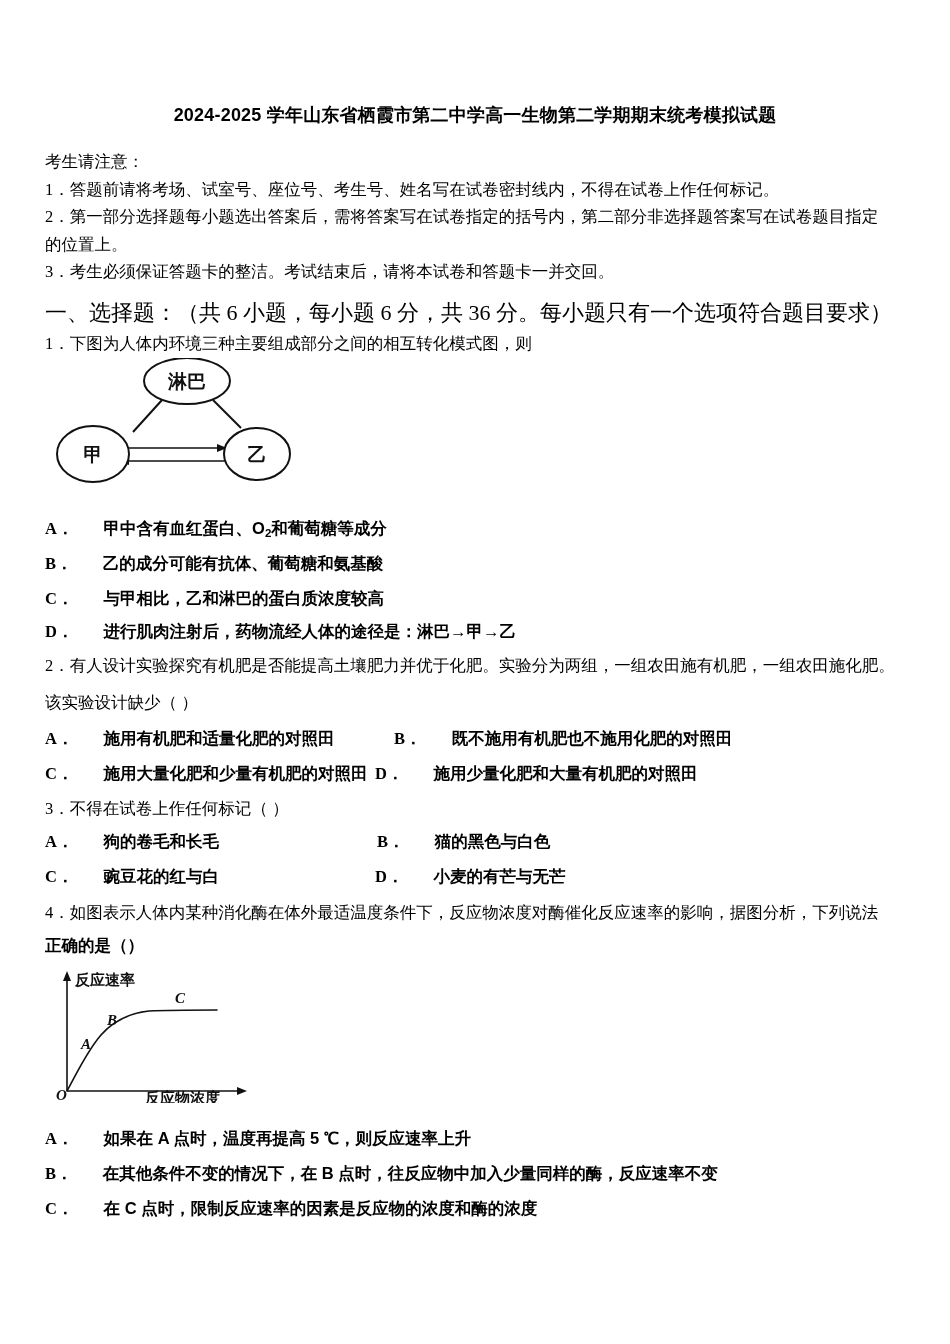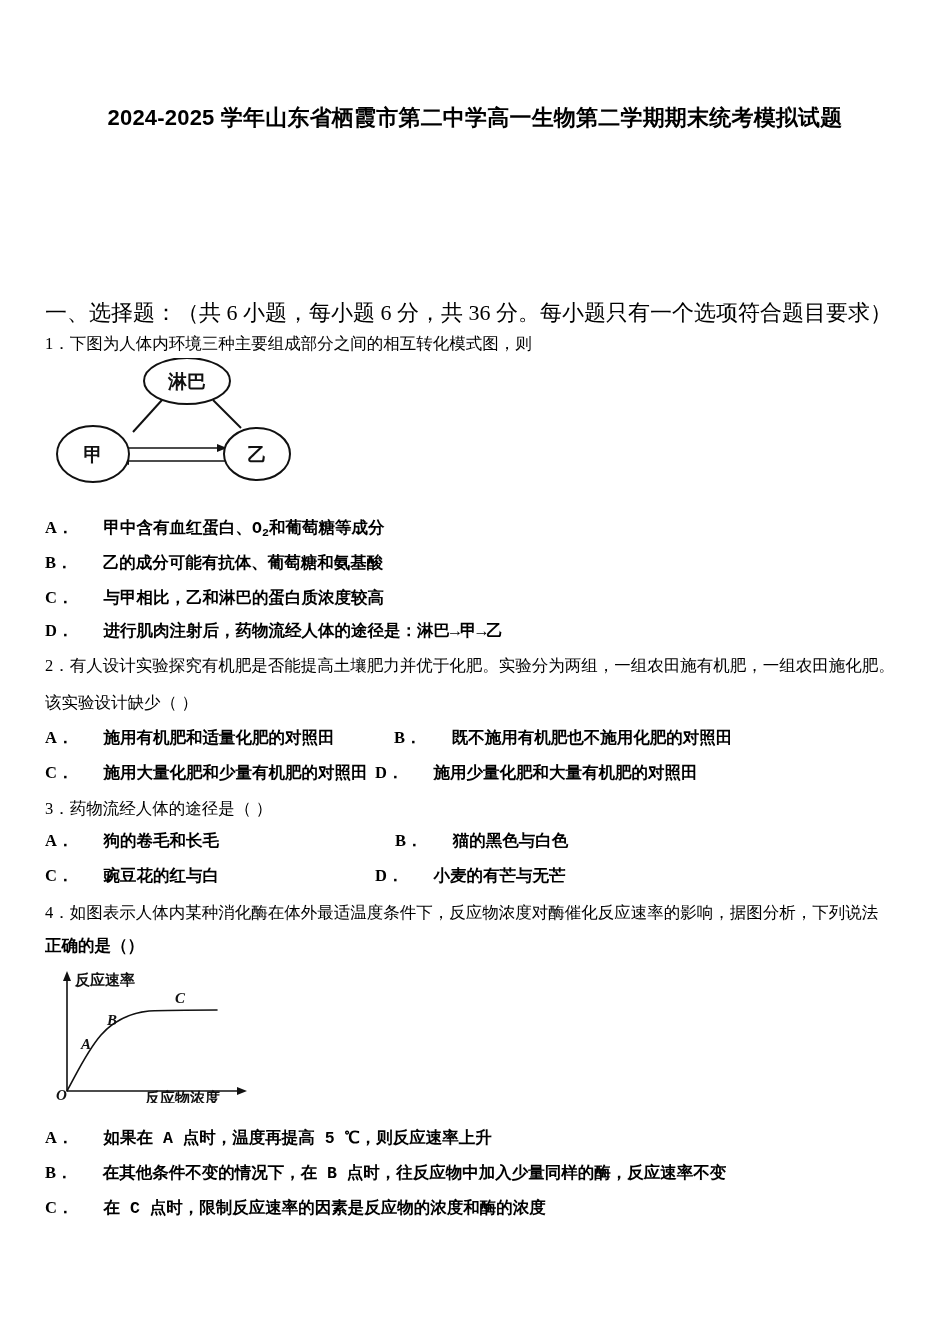--- a/index.html
+++ b/index.html
@@ -20,21 +20,21 @@
     box-sizing: border-box;
   }
   .doc-title {
     position: absolute;
     left: 0;
     top: 103px;
     width: 950px;
     text-align: center;
     font-family: "Liberation Sans", "DejaVu Sans", sans-serif;
     font-weight: bold;
-    font-size: 22px;
+    font-size: 18px;
     letter-spacing: 0.2px;
     white-space: nowrap;
   }
   .notice-block {
     position: absolute;
     left: 45px;
     top: 148px;
     width: 865px;
   }
   .notice-line {
@@ -64,21 +64,21 @@
     position: absolute;
     font-size: 16.5px;
     line-height: 22px;
     white-space: nowrap;
   }
   .opt-label {
     font-weight: bold;
     font-family: "Liberation Serif", "DejaVu Serif", serif;
   }
   .opt-text {
-    font-family: Liberation Mono, monospace;
+    font-family: Liberation Sans, sans-serif;
     font-weight: bold;
     padding-left: 26px;
   }
   
   .q1opt .opt-text { font-weight: bold; }
   .q2opt .opt-text, .q3opt .opt-text, .q4opt .opt-text { font-weight: bold; }
   .plain-cjk {
     font-family: "Liberation Sans", "DejaVu Sans", sans-serif;
   }
   sub {
@@ -123,20 +123,27 @@
     fill: #111111;
   }
 </style>
 </head>
 <body>
 
 <div class="page">
 
   <div class="doc-title">2024-2025 学年山东省栖霞市第二中学高一生物第二学期期末统考模拟试题</div>
 
+  <div class="notice-block">
+    <div class="notice-line">考生请注意：</div>
+    <div class="notice-line">1．答题前请将考场、试室号、座位号、考生号、姓名写在试卷密封线内，不得在试卷上作任何标记。</div>
+    <div class="notice-line">2．第一部分选择题每小题选出答案后，需将答案写在试卷指定的括号内，第二部分非选择题答案写在试卷题目指定
+的位置上。</div>
+    <div class="notice-line">3．考生必须保证答题卡的整洁。考试结束后，请将本试卷和答题卡一并交回。</div>
+  </div>
 
   <div class="section-heading">一、选择题：（共 6 小题，每小题 6 分，共 36 分。每小题只有一个选项符合题目要求）</div>
 
   <div class="q-stem" style="top:328px;">
     <span class="num">1．</span><span class="plain-cjk">下图为人体内环境三种主要组成部分之间的相互转化模式图，则</span>
   </div>
 
   <div class="fig-lymph">
     <svg width="250" height="132" viewBox="0 0 250 132" xmlns="http://www.w3.org/2000/svg">
 
@@ -195,28 +202,28 @@
   <div class="opt-line q2opt" style="left:375px; top:762px;">
     <span class="opt-label">D．</span>
     <span class="opt-text">施用少量化肥和大量有机肥的对照田</span>
   </div>
   <div class="opt-line q2opt" style="left:45px; top:762px;">
     <span class="opt-label">C．</span>
     <span class="opt-text">施用大量化肥和少量有机肥的对照田</span>
   </div>
 
   <div class="q-stem" style="top:793px;">
-    <span class="num">3．</span><span class="plain-cjk">药物流经人体的途径是（  ）</span>
+    <span class="num">3．</span><span class="plain-cjk">不得在试卷上作任何标记（  ）</span>
   </div>
 
   <div class="opt-line q3opt" style="left:45px; top:830px;">
     <span class="opt-label">A．</span>
     <span class="opt-text">狗的卷毛和长毛</span>
   </div>
-  <div class="opt-line q3opt" style="left:395px; top:830px;">
+  <div class="opt-line q3opt" style="left:377px; top:830px;">
     <span class="opt-label">B．</span>
     <span class="opt-text">猫的黑色与白色</span>
   </div>
   <div class="opt-line q3opt" style="left:45px; top:865px;">
     <span class="opt-label">C．</span>
     <span class="opt-text">豌豆花的红与白</span>
   </div>
   <div class="opt-line q3opt" style="left:375px; top:865px;">
     <span class="opt-label">D．</span>
     <span class="opt-text">小麦的有芒与无芒</span>

